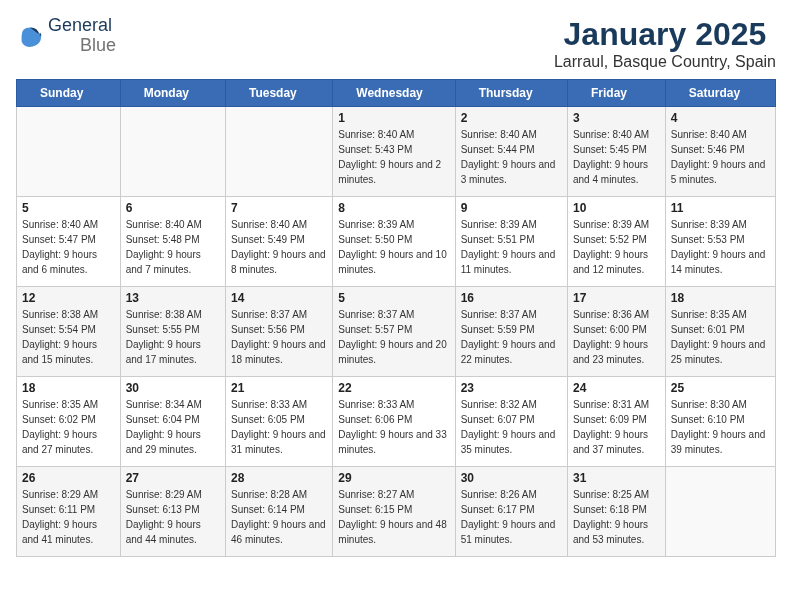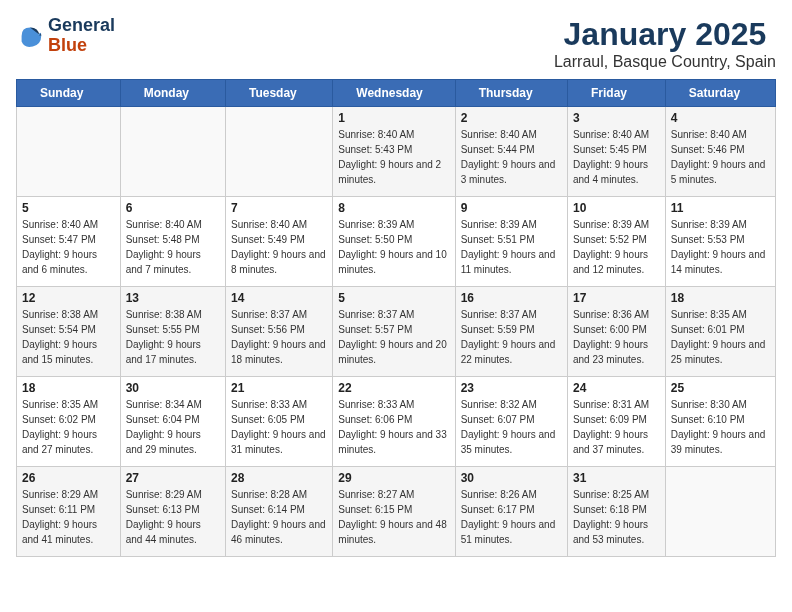--- a/index.html
+++ b/index.html
@@ -16,26 +16,27 @@
       align-items: flex-start;
       margin-bottom: 8px;
     }
     .logo {
       display: flex;
       align-items: center;
       gap: 4px;
     }
     .logo-text {
       font-size: 18px;
-      font-weight: bold;
+      font-weight: normal;
       color: #1a3a5c;
       line-height: 1.1;
     }
     .logo-text span {
-      color: #c2410c;
+      color: #737373;
+      margin-left: 32px;
     }
     .logo-icon {
       width: 28px;
       height: 28px;
     }
     .title-block {
       text-align: right;
     }
     .cal-title {
       font-size: 32px;

